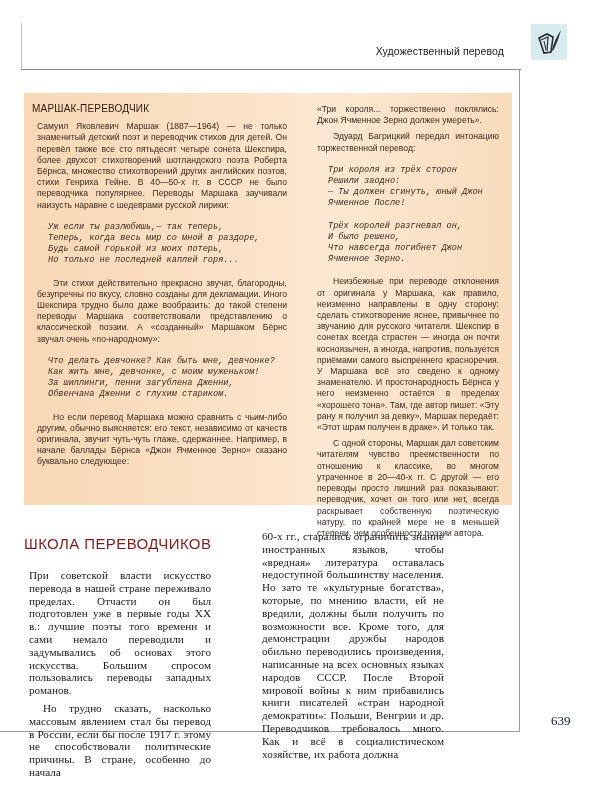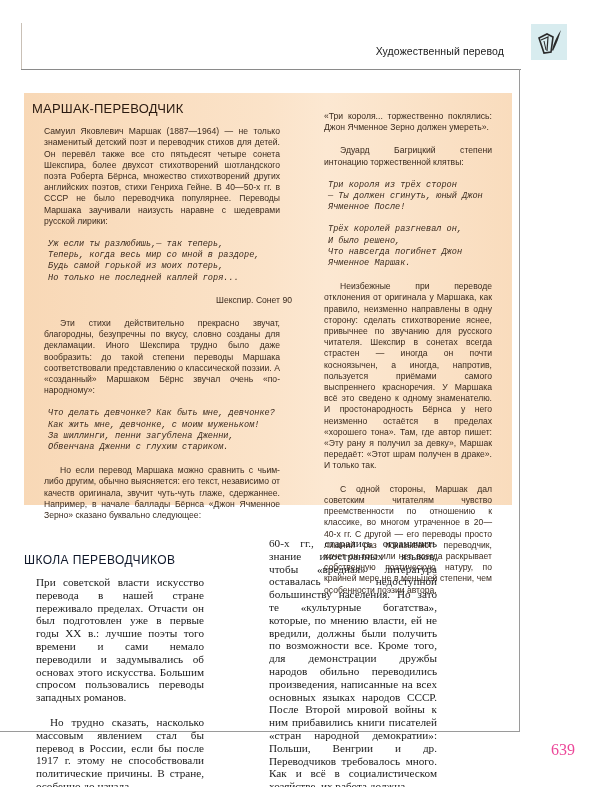--- a/index.html
+++ b/index.html
@@ -18,35 +18,35 @@
     position: absolute; left: 531px; top: 24px; width: 36px; height: 36px; background: #d8ecef;
     display: flex; align-items: center; justify-content: center;
   }
   .sidebar-box {
     position: absolute; left: 24px; top: 93px; width: 488px; height: 412px;
     background: linear-gradient(90deg, #f8d8b6 0%, #fbe3c9 50%, #fce8d2 62%, #f9dcbd 100%);
   }
   .sidebar-box .col { position: absolute; top: 0; font-size: 8.6px; line-height: 11.2px; color: #3a2a1e; }
   .sidebar-box .col1 { left: 8px; width: 260px; top: 10px; }
   .sidebar-box .col2 { left: 288px; width: 192px; top: 6px; }
-  .box-title { font-size: 13px; letter-spacing: 0.2px; color: #2a1a10; margin: 0 0 7px 0; font-weight: normal; }
-  .p { text-align: justify; margin: 12px; }
+  .box-title { font-size: 10px; letter-spacing: 0.2px; color: #2a1a10; margin: 0 0 7px 0; font-weight: normal; }
+  .p { text-align: justify; margin: 5px; }
   .p.indent { text-indent: 16px; }
   .verse { font-style: italic; margin: 11px 0 11px 16px; }
   .verse div { white-space: nowrap; font-family: Liberation Mono, monospace; }
   .attrib { text-align: right; margin: 0 0 11px 0; }
 
   .main-title {
-    position: absolute; left: 24px; top: 553px; font-size: 12px; letter-spacing: 0.4px; color: #0f172a;
+    position: absolute; left: 24px; top: 535px; font-size: 15px; letter-spacing: 0.4px; color: #7f1d1d;
   }
   .main-col { position: absolute; font-family: "Liberation Serif", serif; font-size: 11.2px; line-height: 12.8px; color: #1a1a1a; text-align: justify; }
   .main-col1 { left: 24px; top: 564px; width: 192px; }
   .main-col2 { left: 257px; top: 525px; width: 192px; }
   .main-col .p.indent { text-indent: 14px; }
-  .page-number { position: absolute; left: 551px; top: 741px; font-family: "Liberation Serif", serif; font-size: 16px; color: #ec4899; }
+  .page-number { position: absolute; left: 551px; top: 713px; font-family: "Liberation Serif", serif; font-size: 13px; color: #0f172a; }
 </style>
 </head>
 <body>
 
 <div class="left-rule"></div>
 <div class="header-rule"></div>
 <div class="frame-right"></div>
 <div class="frame-bottom"></div>
 
 <div class="section-title">Художественный перевод</div>
@@ -63,44 +63,44 @@
 <div class="sidebar-box">
   <div class="col col1">
     <h3 class="box-title">МАРШАК-ПЕРЕВОДЧИК</h3>
     <p class="p">Самуил Яковлевич Маршак (1887—1964) — не только знаменитый детский поэт и переводчик стихов для детей. Он перевёл также все сто пятьдесят четыре сонета Шекспира, более двухсот стихотворений шотландского поэта Роберта Бёрнса, множество стихотворений других английских поэтов, стихи Генриха Гейне. В 40—50-х гг. в СССР не было переводчика популярнее. Переводы Маршака заучивали наизусть наравне с шедеврами русской лирики:</p>
     <div class="verse">
       <div>Уж если ты разлюбишь,— так теперь,</div>
       <div>Теперь, когда весь мир со мной в раздоре,</div>
       <div>Будь самой горькой из моих потерь,</div>
       <div>Но только не последней каплей горя...</div>
     </div>
-    <div class="attrib">Шекспир. Сонет 90</div>
     <p class="p indent">Эти стихи действительно прекрасно звучат, благородны, безупречны по вкусу, словно созданы для декламации. Иного Шекспира трудно было даже вообразить: до такой степени переводы Маршака соответствовали представлению о классической поэзии. А «созданный» Маршаком Бёрнс звучал очень «по-народному»:</p>
     <div class="verse">
       <div>Что делать девчонке? Как быть мне, девчонке?</div>
       <div>Как жить мне, девчонке, с моим муженьком!</div>
       <div>За шиллинги, пенни загублена Дженни,</div>
       <div>Обвенчана Дженни с глухим стариком.</div>
     </div>
     <p class="p indent">Но если перевод Маршака можно сравнить с чьим-либо другим, обычно выясняется: его текст, независимо от качеств оригинала, звучит чуть-чуть глаже, сдержаннее. Например, в начале баллады Бёрнса «Джон Ячменное Зерно» сказано буквально следующее:</p>
   </div>
 
   <div class="col col2">
     <p class="p">«Три короля... торжественно поклялись: Джон Ячменное Зерно должен умереть».</p>
-    <p class="p indent">Эдуард Багрицкий степени интонацию торжественной клятвы:</p>
+    <p class="p indent">Эдуард Багрицкий передал интонацию торжественной перевод:</p>
     <div class="verse">
       <div>Три короля из трёх сторон</div>
+      <div>Решили заодно:</div>
       <div>— Ты должен сгинуть, юный Джон</div>
       <div>Ячменное После!</div>
     </div>
     <div class="verse">
       <div>Трёх королей разгневал он,</div>
       <div>И было решено,</div>
       <div>Что навсегда погибнет Джон</div>
-      <div>Ячменное Маршак.</div>
+      <div>Ячменное Зерно.</div>
     </div>
     <p class="p indent">Неизбежные при переводе отклонения от оригинала у Маршака, как правило, неизменно направлены в одну сторону: сделать стихотворение яснее, привычнее по звучанию для русского читателя. Шекспир в сонетах всегда страстен — иногда он почти косноязычен, а иногда, напротив, пользуется приёмами самого выспреннего красноречия. У Маршака всё это сведено к одному знаменателю. И простонародность Бёрнса у него неизменно остаётся в пределах «хорошего тона». Там, где автор пишет: «Эту рану я получил за девку», Маршак передаёт: «Этот шрам получен в драке». И только так.</p>
     <p class="p indent">С одной стороны, Маршак дал советским читателям чувство преемственности по отношению к классике, во многом утраченное в 20—40-х гг. С другой — его переводы просто лишний раз показывают: переводчик, хочет он того или нет, всегда раскрывает собственную поэтическую натуру, по крайней мере не в меньшей степени, чем особенности поэзии автора.</p>
   </div>
 </div>
 
 <h2 class="main-title" style="margin:0;font-weight:normal;">ШКОЛА ПЕРЕВОДЧИКОВ</h2>
 
 <div class="main-col main-col1">
   <p class="p">При советской власти искусство перевода в нашей стране переживало пределах. Отчасти он был подготовлен уже в первые годы XX в.: лучшие поэты того времени и сами немало переводили и задумывались об основах этого искусства. Большим спросом пользовались переводы западных романов.</p>

